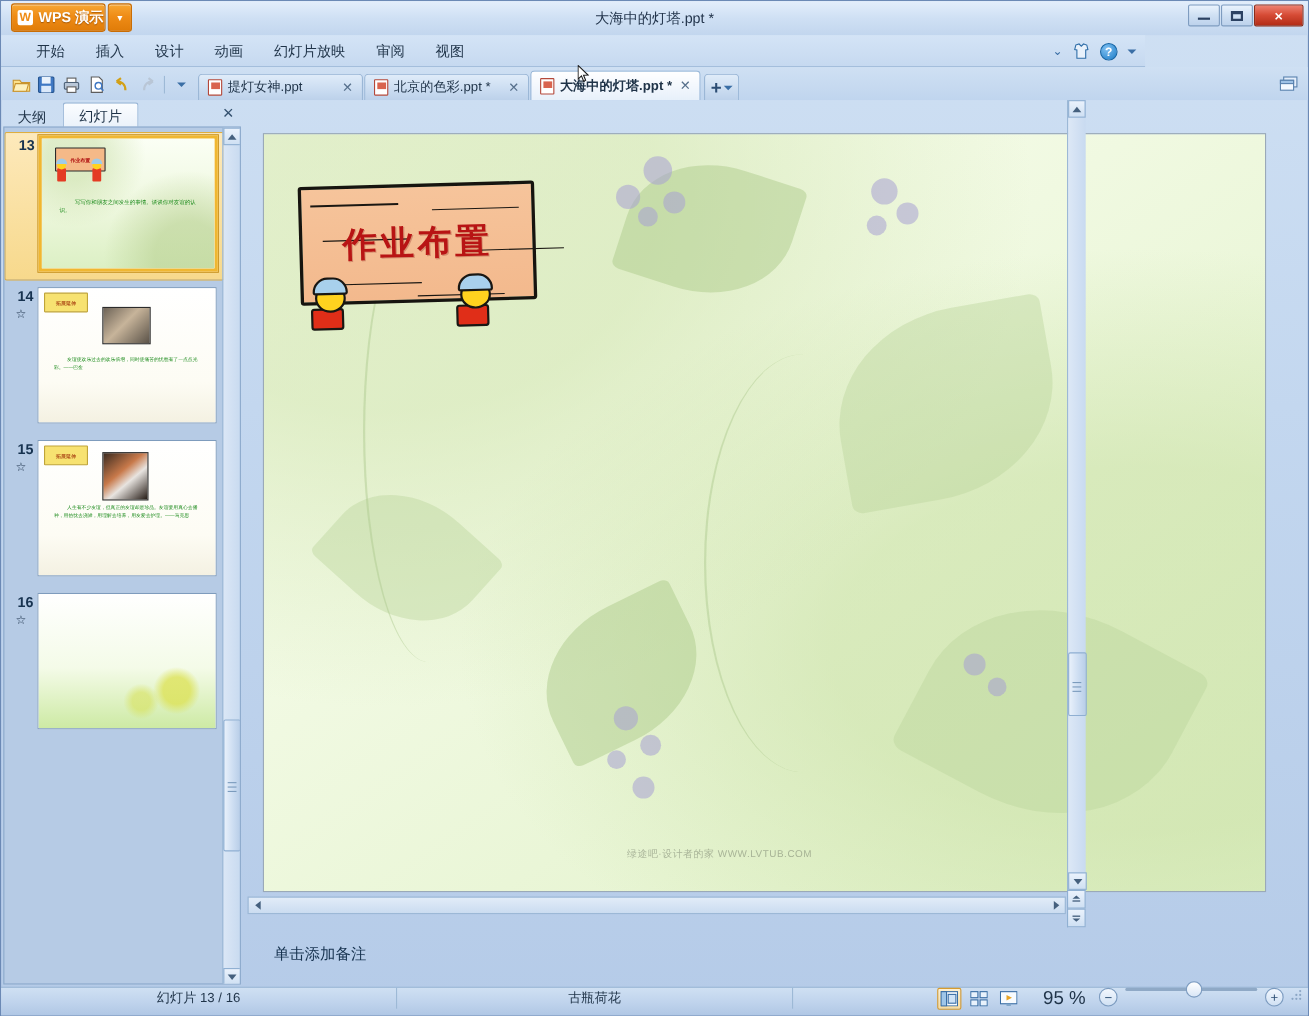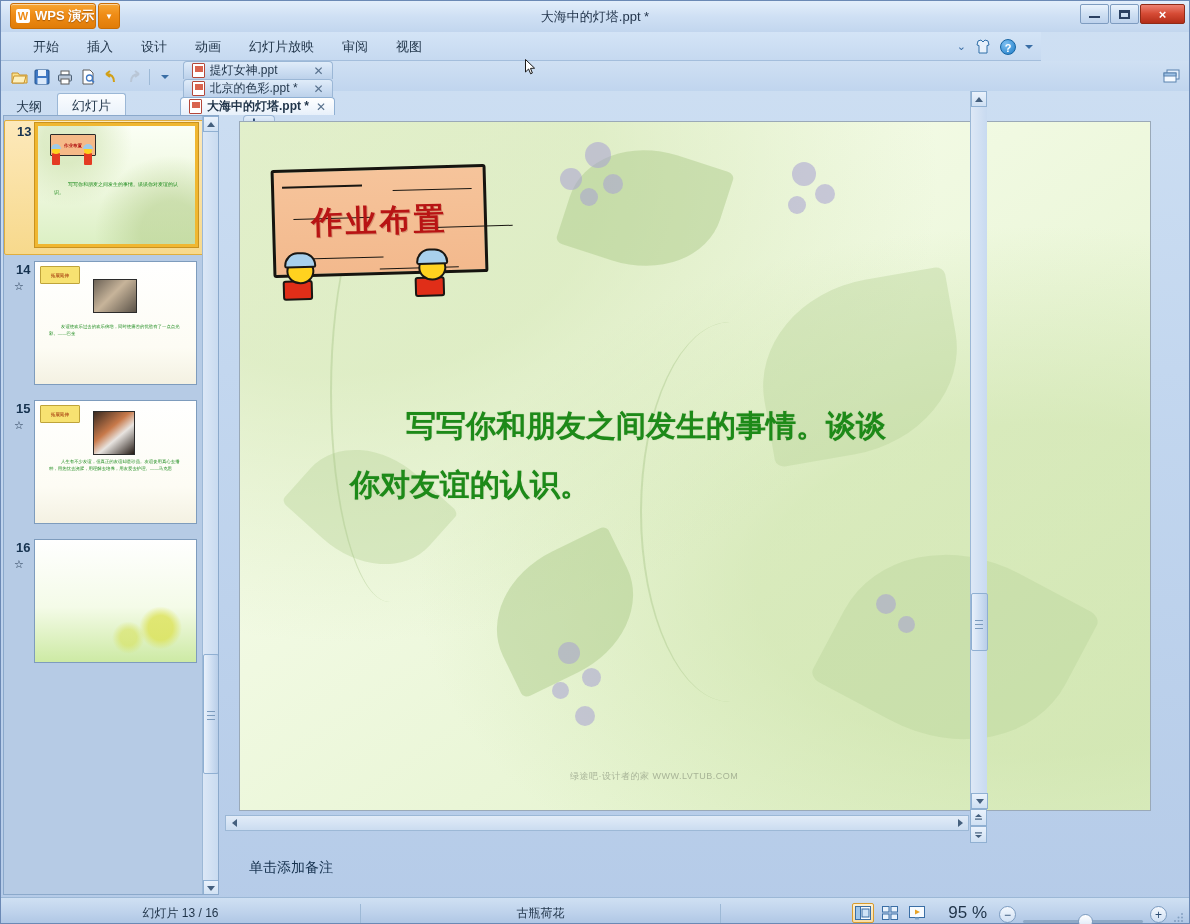--- a/index.html
+++ b/index.html
@@ -81,21 +81,21 @@
 
   
   .doctabs{
     position:absolute; left:0; top:60px; width:1188px; height:30px;
     background:linear-gradient(to bottom,#cfe0f3 0%,#c0d5ee 100%);
     display:flex; align-items:flex-end;
   }
   .qat{display:flex;align-items:center;gap:3px;padding:0 5px 4px 8px;}
   .qat-btn{width:20px;height:20px;display:flex;align-items:center;justify-content:center;border-radius:2px;}
   .qat-sep{width:1px;height:16px;background:#9db9d6;margin:0 2px;}
-  .tabs-strip{display:flex; align-items:center; height:30px;flex-direction:column;}
+  .tabs-strip{display:flex; align-items:flex-end; height:30px;}
   .dtab{
     position:relative; height:24px; min-width:150px;
     display:flex;align-items:center;gap:5px; padding:0 6px 0 8px;
     border:1px solid #9bb7d6; border-bottom:none;
     border-radius:4px 4px 0 0; margin-right:1px;
     background:linear-gradient(to bottom,#e0ecf9 0%,#cadcf1 60%,#bcd1ea 100%);
     font-size:12px; color:#1f3348; white-space:nowrap;
   }
   .dtab.active{
     height:27px; background:linear-gradient(to bottom,#ffffff 0%,#f2f7fd 55%,#e7f0fa 100%);
@@ -303,21 +303,21 @@
   }
   .notes-text{
     position:absolute;left:14px;top:14px;font-size:14px;color:#16324f;
   }
 
   
   .statusbar{
     position:absolute;left:0;bottom:0;width:1188px;height:26px;
     background:linear-gradient(to bottom,#cfe0f3 0%,#bfd3ec 55%,#b0c7e5 100%);
     border-top:1px solid #9cb8d6;
-    display:flex;align-items:flex-end;
+    display:flex;align-items:flex-start;
   }
   .st-cell{
     height:19px;display:flex;align-items:center;justify-content:center;
     font-size:12px;color:#1f3348;
     border-right:1px solid #9db9d6;
   }
   .st-slides{width:360px;}
   .st-theme{width:360px;}
   .st-fill{flex:1;border-right:none;}
   .view-btns{display:flex;align-items:center;gap:5px;margin-right:8px;}
@@ -575,24 +575,20 @@
               <i class="head"></i>
               <i class="cap"></i>
           </span>
           <span class="kid right">
             <i class="body"></i>
               <i class="head"></i>
               <i class="cap"></i>
           </span>
         </div>
 
-        <div class="slide-body">
-          <div class="l1">写写你和朋友之间发生的事情。谈谈</div>
-          <div>你对友谊的认识。</div>
-        </div>
 
         <div class="watermark">绿途吧·设计者的家  WWW.LVTUB.COM</div>
       </div>
 
       <div class="slide-hscroll">
         <div style="width:16px;height:14px;display:flex;align-items:center;justify-content:center;">
             <i class="tri-lf"></i>
           </div>
         <div style="flex:1;"></div>
         <div style="width:16px;height:14px;display:flex;align-items:center;justify-content:center;">

